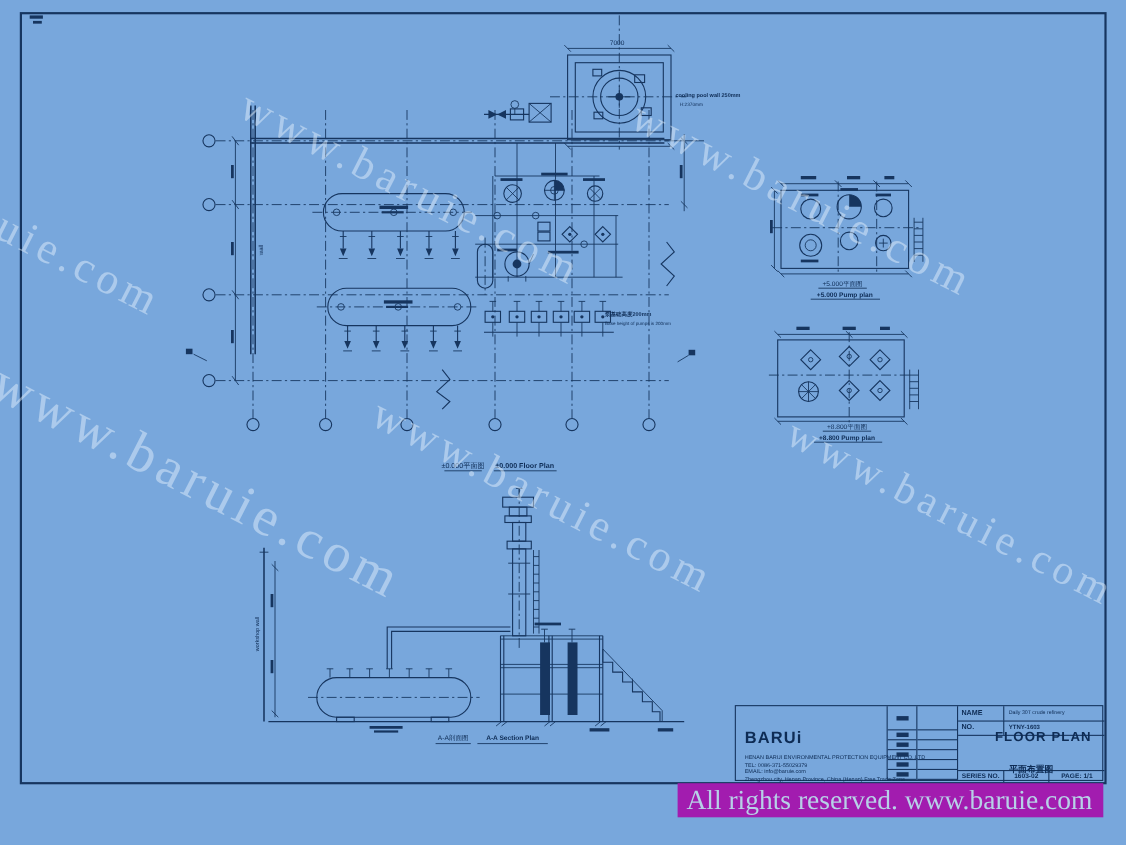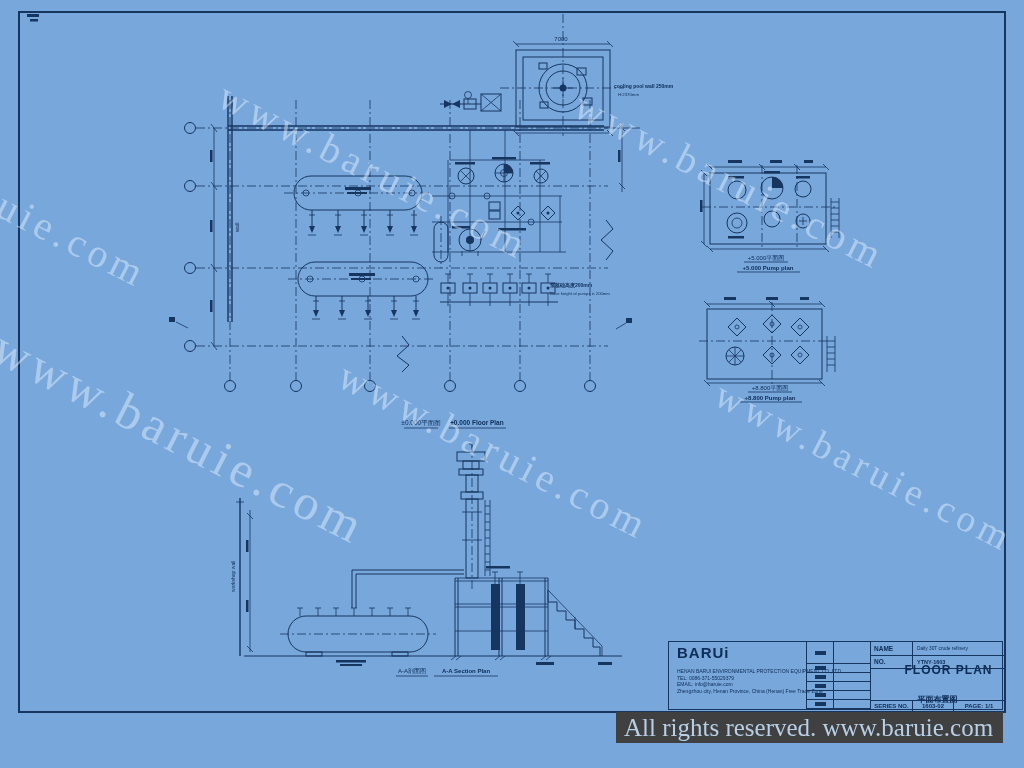--- a/index.html
+++ b/index.html
@@ -10,29 +10,29 @@
   .ln{stroke:#16355f;fill:none;stroke-width:1;}
   .lnt{stroke:#16355f;fill:none;stroke-width:0.8;}
   .lnb{stroke:#16355f;fill:none;stroke-width:1.4;}
   .cl{stroke:#16355f;fill:none;stroke-width:0.8;stroke-dasharray:9 3 2 3;}
   .fl{fill:#16355f;stroke:none;}
   svg text{fill:#0e2c55;font-family:"Liberation Sans",sans-serif;}
   .wm{position:absolute;font-family:"Liberation Serif",serif;font-size:40px;letter-spacing:5px;
       color:rgba(236,246,255,0.45);white-space:nowrap;transform:rotate(27deg);
       transform-origin:0 0;pointer-events:none;z-index:5;}
   .wm-big{font-size:50px;}
-  #footerband{position:absolute;left:616px;top:712px;width:387px;height:31px;background:#404040;
+  #footerband{position:absolute;left:616px;top:712px;width:387px;height:31px;background:#a21caf;
       color:#b7d0e7;font-family:"Liberation Serif",serif;font-size:25px;line-height:31px;
       padding-left:8px;box-sizing:border-box;white-space:nowrap;z-index:6;}
   
   #tblock{position:absolute;left:668px;top:641px;width:335px;height:69px;border:1.5px solid #16355f;
       box-sizing:border-box;z-index:4;}
   .tb{position:absolute;box-sizing:border-box;border-color:#16355f;}
   .tb-left{left:0;top:0;width:138px;height:100%;border-right:1px solid #16355f;padding:2px 0 0 8px;}
-  .tb-logo{font-weight:bold;font-size:15px;letter-spacing:1px;}
+  .tb-logo{font-weight:bold;font-size:15px;letter-spacing:1px;margin-top:18px;}
   .tb-co{margin-top:7px;font-size:5px;line-height:6.5px;white-space:nowrap;}
   .tb-sign{left:138px;top:0;width:27px;height:100%;border-right:1px solid #16355f;}
   .tb-empty{left:165px;top:0;width:37px;height:100%;border-right:1px solid #16355f;}
   .srow{position:absolute;left:0;width:100%;border-bottom:1px solid #16355f;display:flex;
         align-items:center;justify-content:center;}
   .blob{width:11px;height:4px;background:#16355f;}
   .tb-right{left:202px;top:0;width:133px;height:100%;}
   .trow{position:absolute;left:0;width:100%;border-bottom:1px solid #16355f;display:flex;}
   .tlab{width:42px;border-right:1px solid #16355f;font-weight:bold;font-size:6.5px;
         display:flex;align-items:center;padding-left:3px;box-sizing:border-box;}

